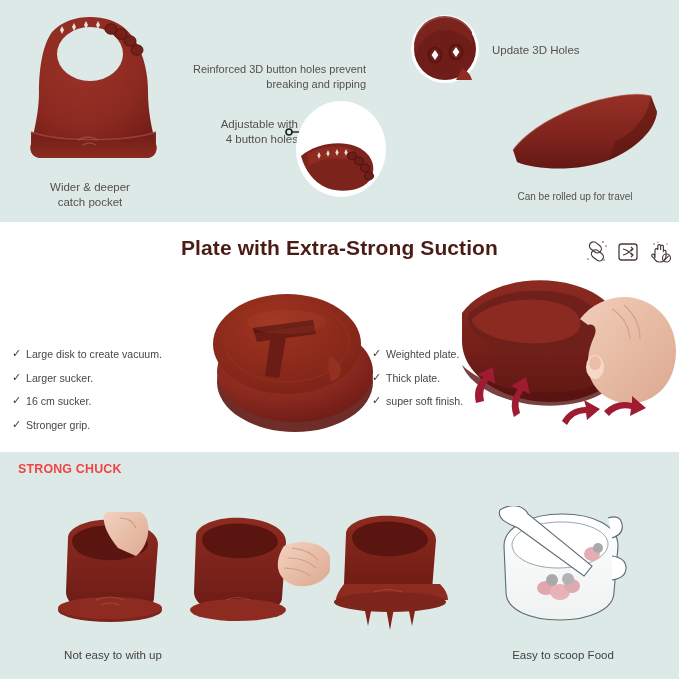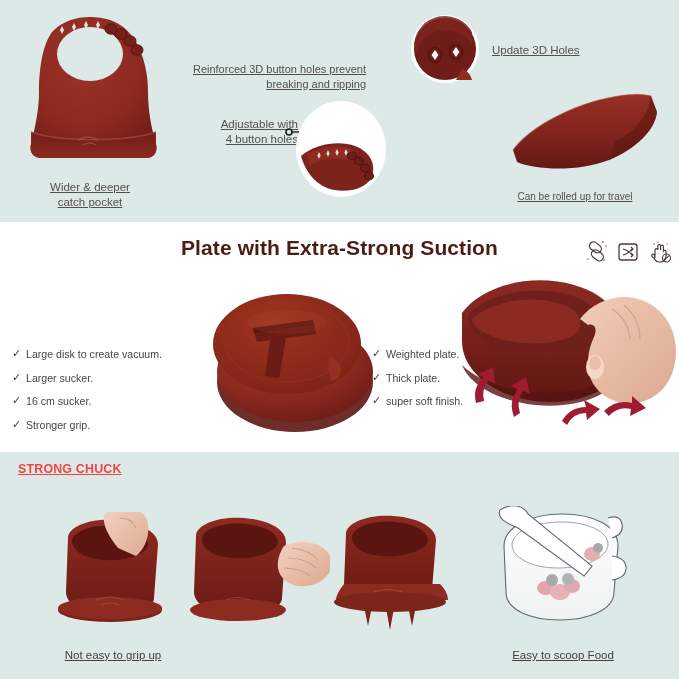--- a/index.html
+++ b/index.html
@@ -12,21 +12,21 @@
   }
   .page{position:relative;width:679px;height:679px;overflow:hidden;}
 
   
   .band{position:absolute;left:0;width:679px;}
   .band-top{top:0;height:222px;background:#dde9e6;}
   .band-mid{top:222px;height:230px;background:#ffffff;}
   .band-bot{top:452px;height:227px;background:#dde9e6;}
 
   
-  .txt{position:absolute;color:#54504e;line-height:1.32;white-space:pre-line;text-decoration:underline;}
+  .txt{position:absolute;color:#54504e;line-height:1.32;white-space:pre-line;}
   .t-center{text-align:center;}
   .t-right{text-align:right;}
 
   
   #bib-main{position:absolute;left:18px;top:12px;width:152px;height:168px;}
   #cap-catch-pocket{left:10px;top:180px;width:160px;font-size:11.5px;text-align:center;}
 
   #cap-reinforced{left:150px;top:62px;width:216px;font-size:11px;}
   #cap-adjustable{left:180px;top:117px;width:118px;font-size:11.5px;}
 
@@ -412,17 +412,17 @@
       <ellipse cx="58" cy="82" rx="9" ry="7" fill="#e2a7ae"></ellipse>
       <ellipse cx="72" cy="86" rx="10" ry="8" fill="#e7b2b8"></ellipse>
       <ellipse cx="84" cy="80" rx="8" ry="7" fill="#ddaab0"></ellipse>
       <circle cx="64" cy="74" r="6" fill="#a9a9ab"></circle>
       <circle cx="80" cy="73" r="6" fill="#b3b2b4"></circle>
       <ellipse cx="104" cy="48" rx="8" ry="7" fill="#e4adb4"></ellipse>
       <circle cx="110" cy="42" r="5" fill="#a9a9ab"></circle>
     </g>
   </svg>
 
-  <div class="txt bcap" id="cap1">Not easy to grip up</div>
+  <div class="txt bcap" id="cap1">Not easy to with up</div>
   <div class="txt bcap" id="cap2">Not easy to push</div>
   <div class="txt bcap" id="cap4">Easy to scoop Food</div>
 
 </div>
 
 </body></html>

